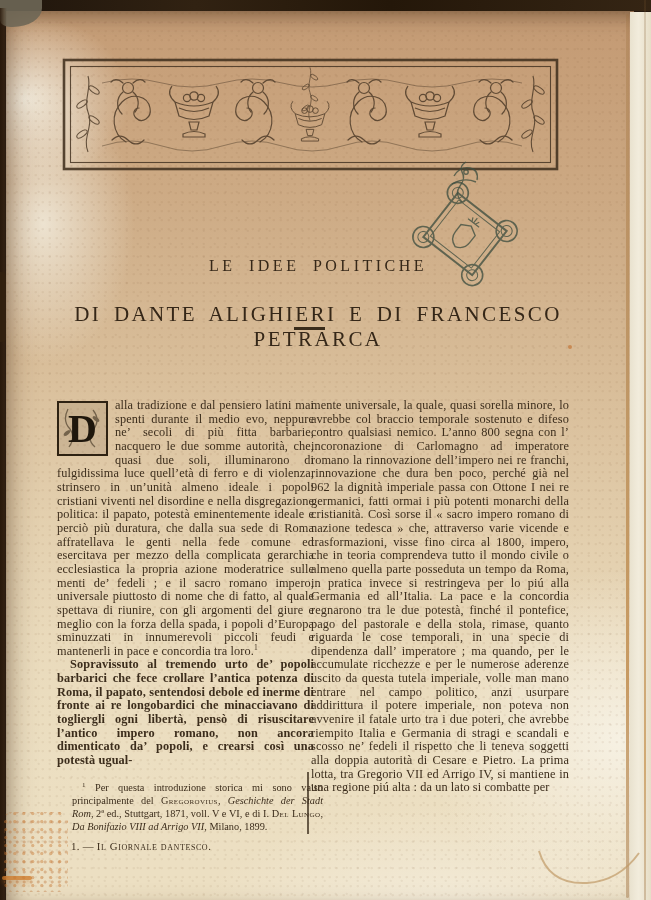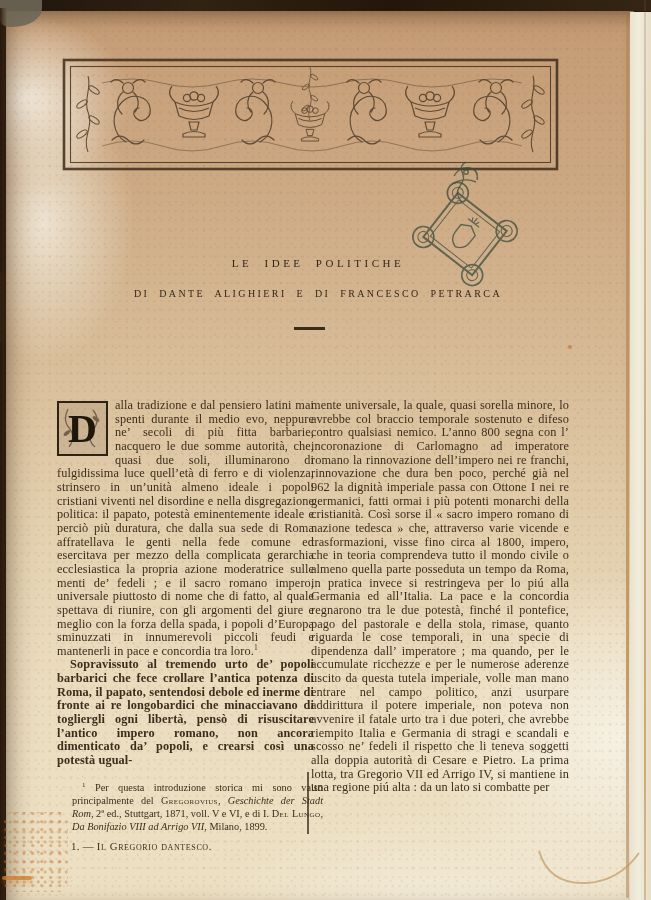--- a/index.html
+++ b/index.html
@@ -47,22 +47,22 @@
       radial-gradient(circle at 20% 20%, rgba(200,120,50,.5) 0 1.2px, transparent 2px) 0 0/9px 8px,
       radial-gradient(circle at 60% 70%, rgba(180,100,40,.4) 0 1px, transparent 2px) 2px 3px/7px 10px;}
   .fleck{position:absolute;left:568px;top:345px;width:4px;height:4px;border-radius:50%;background:#c06a28;opacity:.6;}
 
   
   .ornament{position:absolute;left:62px;top:58px;}
   .stamp{position:absolute;left:410px;top:158px;filter:blur(.3px);}
 
   
   .title-block{position:absolute;left:58px;top:257px;width:520px;text-align:center;color:#352718;}
-  .title-line1{font-size:11px;letter-spacing:3.5px;word-spacing:6px;}
-  .title-line2{font-size:10px;letter-spacing:2.4px;word-spacing:5px;margin-top:19px;}
+  .title-line1{font-size:16px;letter-spacing:3.5px;word-spacing:6px;}
+  .title-line2{font-size:21px;letter-spacing:2.4px;word-spacing:5px;margin-top:27px;}
   .title-rule{position:absolute;left:294px;top:327px;width:31px;height:2.5px;background:#3a2c1b;}
 
   
   .col{position:absolute;top:399px;font-size:12.3px;line-height:13.65px;color:#3c2d1c;
        text-align:justify;letter-spacing:.1px;}
   .col-left{left:57px;width:257px;}
   .col-right{left:311px;width:258px;}
   .col p{margin:0;}
   .para2{text-indent:13px;font-weight:bold;}
   .noteref{font-size:7.5px;vertical-align:super;line-height:0;}
@@ -191,21 +191,21 @@
   <div class="col col-right">
     <p>mente universale, la quale, quasi sorella minore, lo avrebbe col braccio temporale sostenuto e difeso contro qualsiasi nemico. L’anno 800 segna con l’ incoronazione di Carlomagno ad imperatore romano la rinnovazione dell’impero nei re franchi, rinnovazione che dura ben poco, perché già nel 962 la dignità imperiale passa con Ottone I nei re germanici, fatti ormai i più potenti monarchi della cristianità. Così sorse il « sacro impero romano di nazione tedesca » che, attraverso varie vicende e trasformazioni, visse fino circa al 1800, impero, che in teoria comprendeva tutto il mondo civile o almeno quella parte posseduta un tempo da Roma, in pratica invece si restringeva per lo piú alla Germania ed all’Italia. La pace e la concordia regnarono tra le due potestà, finché il pontefice, pago del pastorale e della stola, rimase, quanto riguarda le cose temporali, in una specie di dipendenza dall’ imperatore ; ma quando, per le accumulate ricchezze e per le numerose aderenze uscito da questa tutela imperiale, volle man mano entrare nel campo politico, anzi usurpare addirittura il potere imperiale, non poteva non avvenire il fatale urto tra i due poteri, che avrebbe riempito Italia e Germania di stragi e scandali e scosso ne’ fedeli il rispetto che li teneva soggetti alla doppia autorità di Cesare e Pietro. La prima lotta, tra Gregorio VII ed Arrigo IV, si mantiene in una regione piú alta : da un lato si combatte per</p>
   </div>
 
   <div class="fn-divider"></div>
   <div class="footnote">
     <sup class="fn-marker">1</sup><span> Per questa introduzione storica mi sono valso principalmente del </span><span class="sc">Gregorovius</span><span>, </span><span class="it">Geschichte der Stadt Rom</span><span>, 2ª ed., Stuttgart, 1871, voll. V e VI, e di I. </span><span class="sc">Del Lungo</span><span>, </span><span class="it">Da Bonifazio VIII ad Arrigo VII</span><span>, Milano, 1899.</span>
   </div>
 
   <div class="page-footer">
-    <span>1. — </span><span class="sc">Il Gregorio dantesco.</span>
+    <span>1. — </span><span class="sc">Il Giornale dantesco.</span>
   </div>
 
   <div class="edge-top"></div>
   <div class="corner-cloth"></div>
   <div class="edge-left"></div>
   <div class="left-notch"></div>
   <div class="backing"></div>
   <div class="page-edge-line"></div>
   <div class="outer-edge-line"></div>
   <div class="curl">

